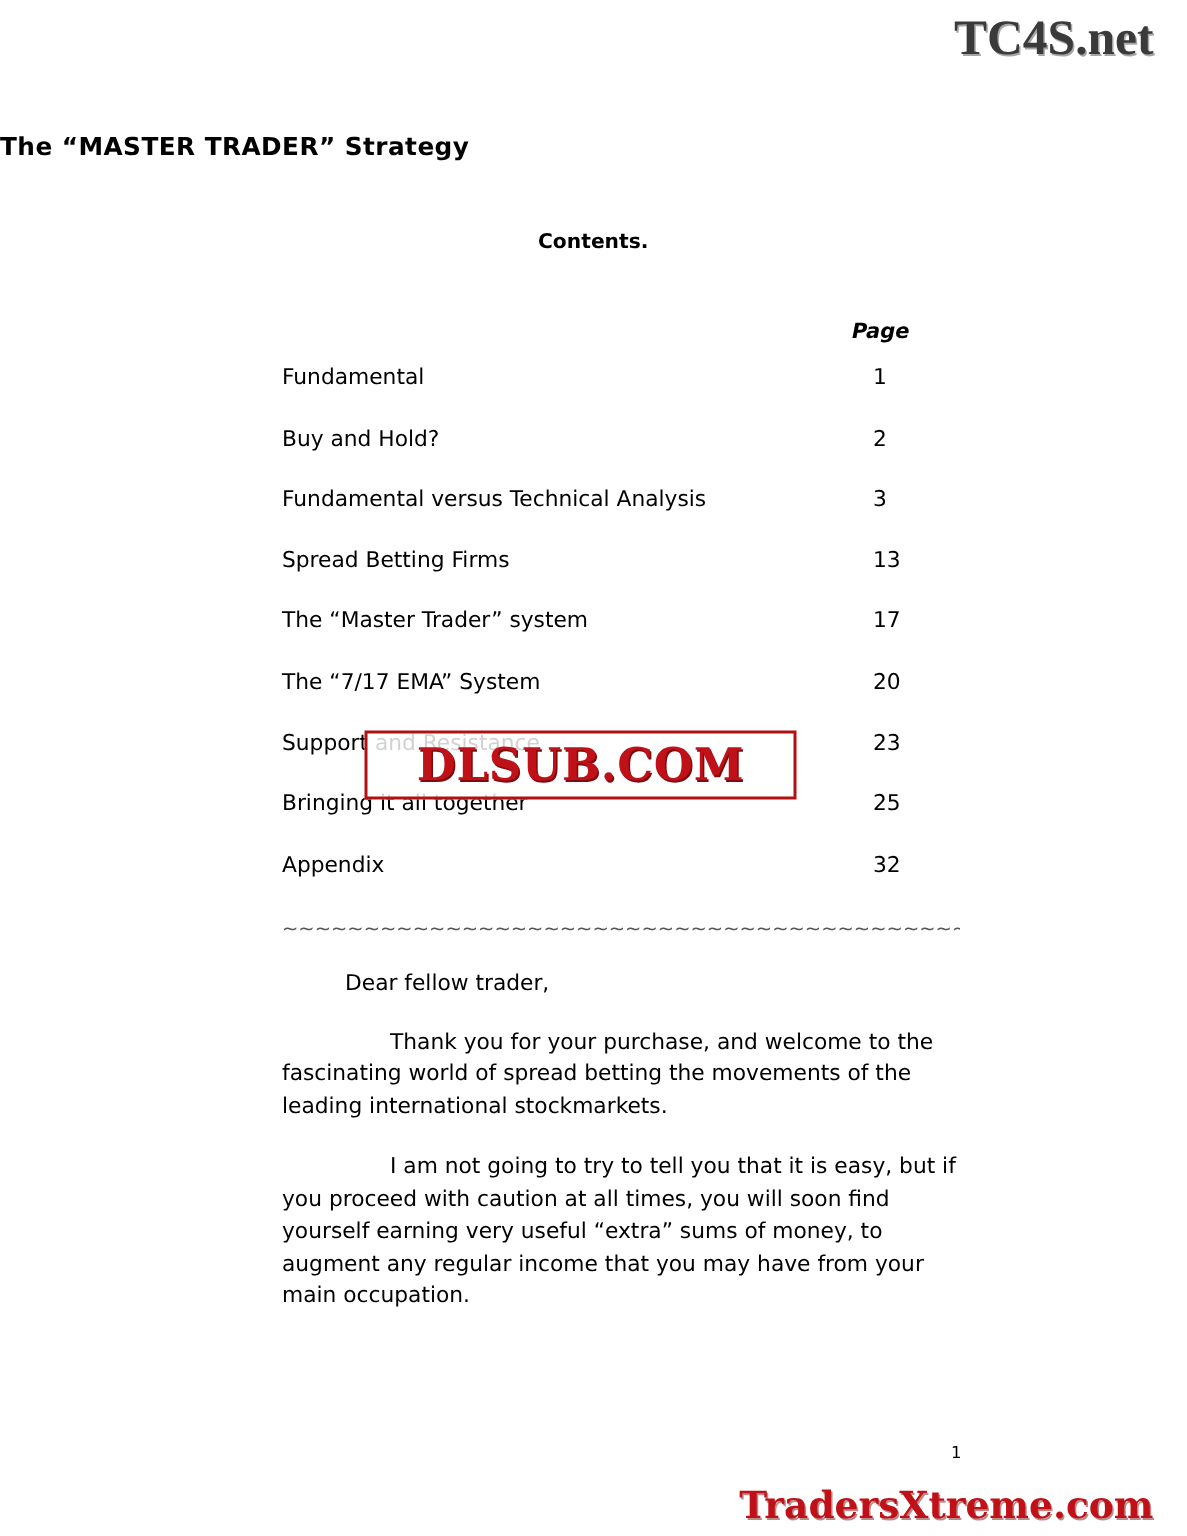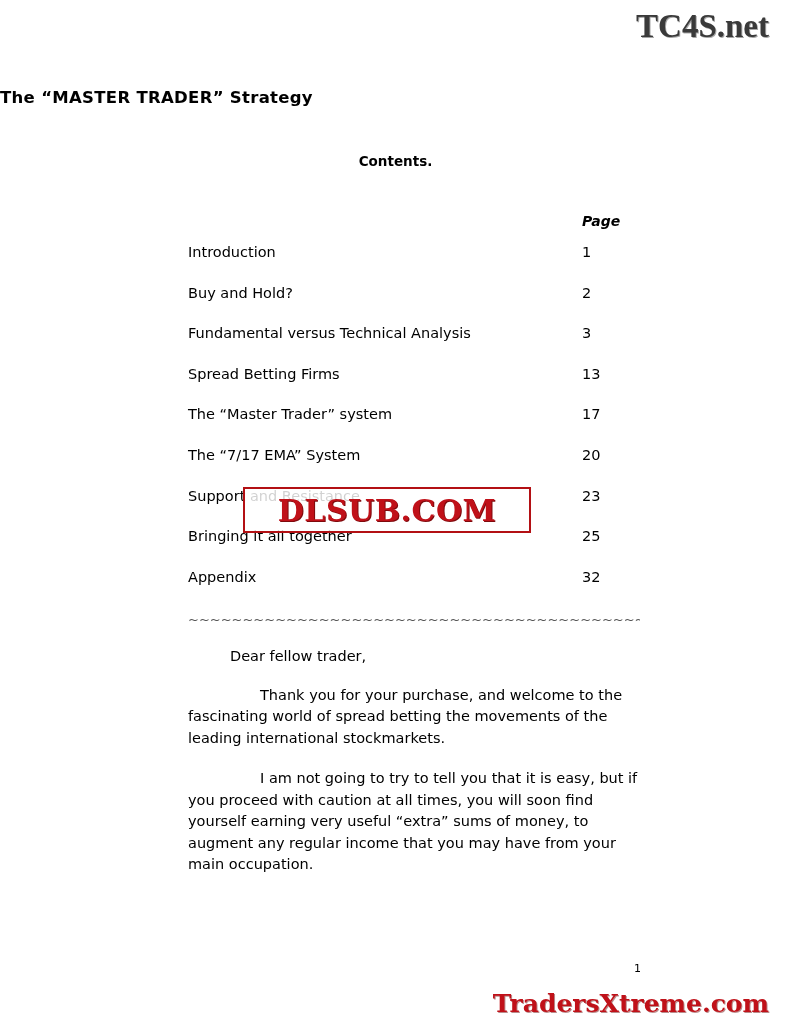--- a/index.html
+++ b/index.html
@@ -63,21 +63,21 @@
     top: 213px;
     left: 188px;
     width: 470px;
   }
   .toc-head {
     position: relative;
     height: 31px;
   }
   .toc-head .page-col {
     position: absolute;
-    left: 394px;
+    left: 380px;
     top: 0;
     font-weight: bold;
     font-style: italic;
     font-size: 14px;
   }
   .toc-row {
     position: relative;
     height: 40.6px;
     font-size: 14.5px;
   }
@@ -178,21 +178,21 @@
 
   <div class="doc-title">The “MASTER TRADER” Strategy</div>
   <div class="contents-label">Contents.</div>
 
   <div class="toc">
     <div class="toc-head">
       <span class="page-col">Page</span>
     </div>
 
     <div class="toc-row">
-      <span class="t-label">Introduction</span>
+      <span class="t-label">Fundamental</span>
       <span class="t-page">1</span>
     </div>
     <div class="toc-row">
       <span class="t-label">Buy and Hold?</span>
       <span class="t-page">2</span>
     </div>
     <div class="toc-row">
       <span class="t-label">Fundamental versus Technical Analysis</span>
       <span class="t-page">3</span>
     </div>

